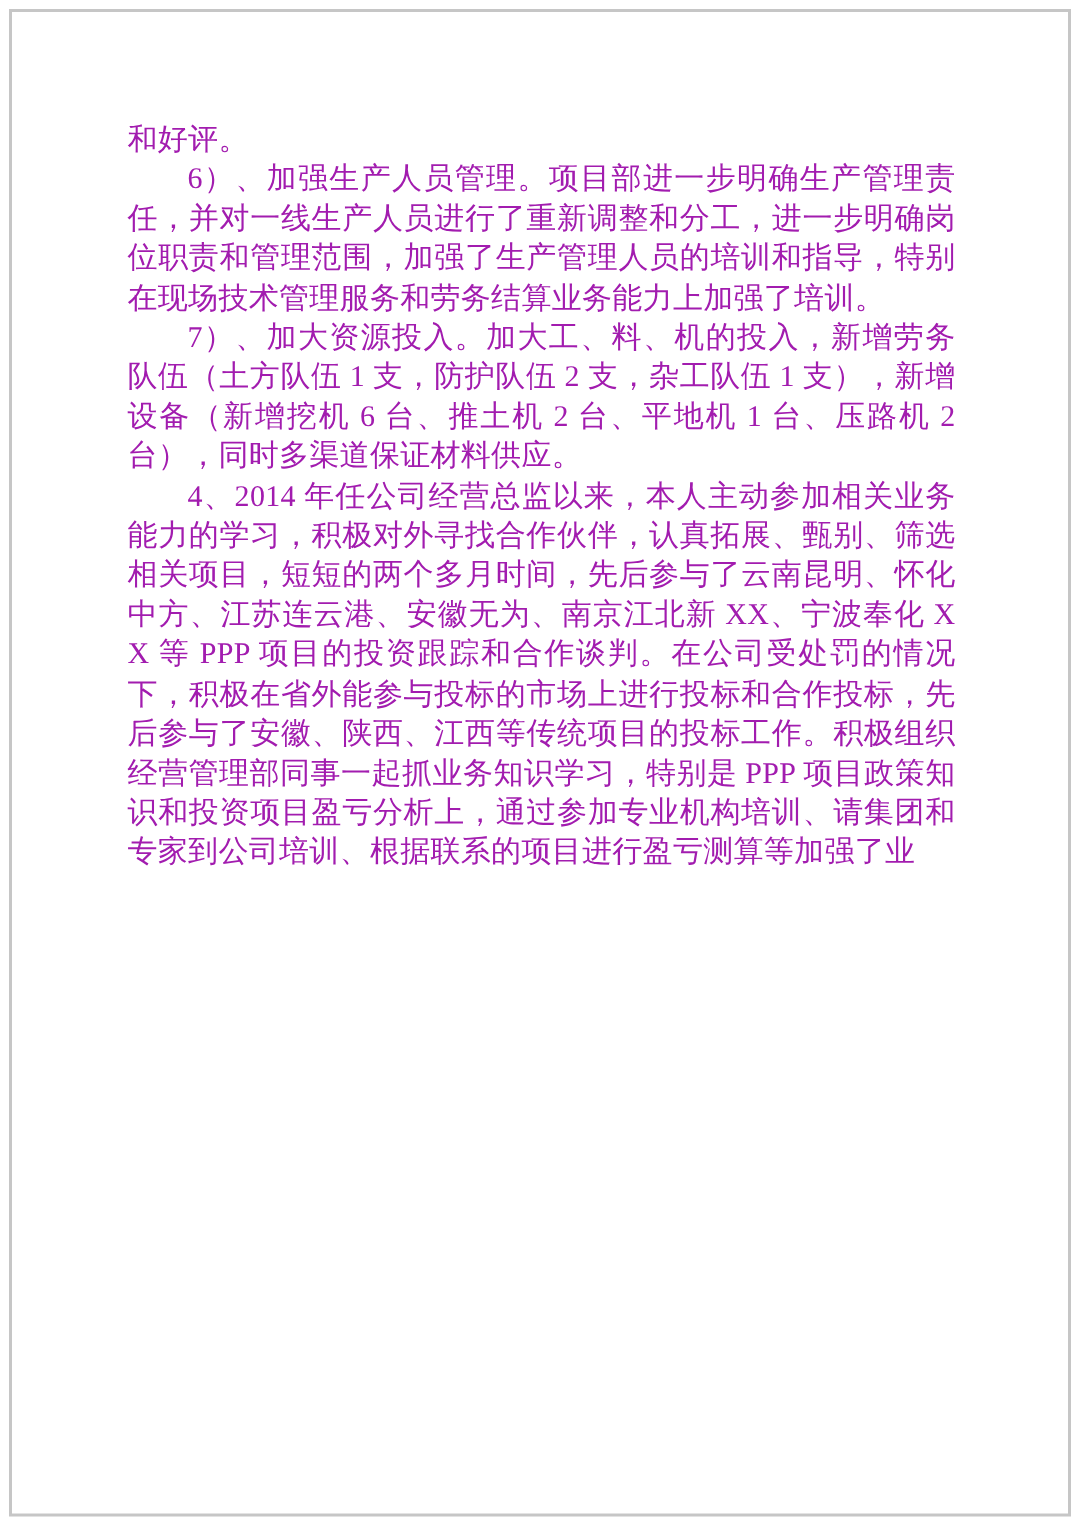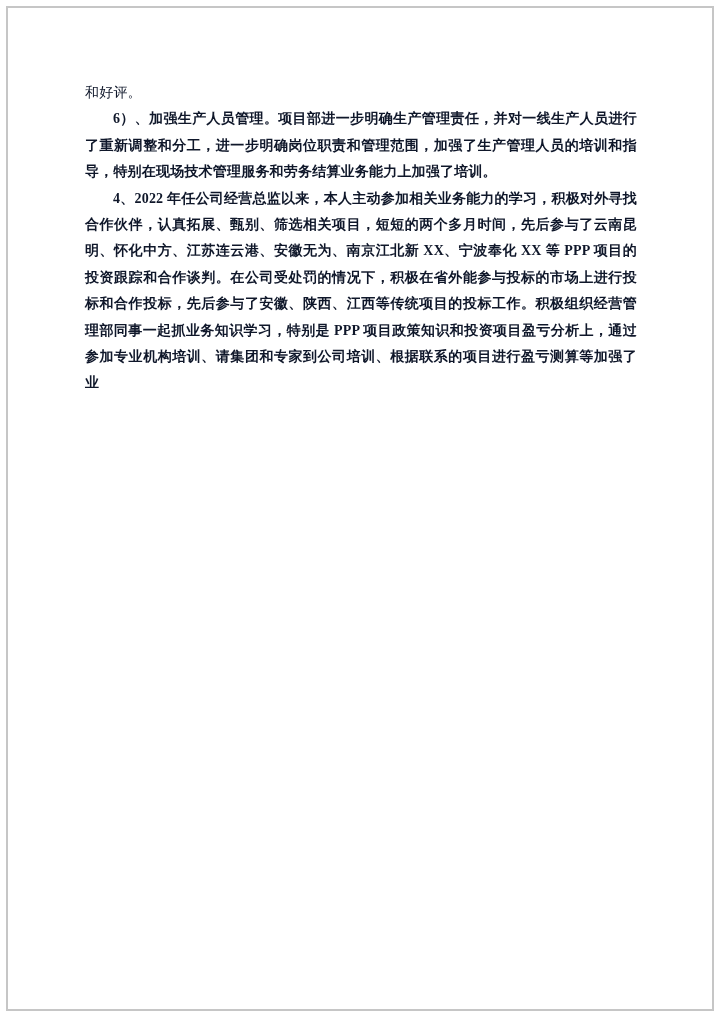--- a/index.html
+++ b/index.html
@@ -20,31 +20,32 @@
   }
   .doc-content {
     position: absolute;
     left: 85px;
     top: 80px;
     width: 552px;
   }
   .para {
     margin: 0;
     padding: 0;
-    font-size: 14px;
+    font-size: 20px;
     line-height: 26.4px;
-    color: #0f172a;
+    color: #a21caf;
     text-align: justify;
     letter-spacing: 0.2px;
     word-break: break-all;
   }
-  .para-indent { text-indent: 2em; font-weight: bold; }
+  .para-indent { text-indent: 2em; }
 </style>
 </head>
 <body>
 
 <div class="page-frame"></div>
 
 <div class="doc-content">
     <p class="para">和好评。</p>
     <p class="para para-indent">6）、加强生产人员管理。项目部进一步明确生产管理责任，并对一线生产人员进行了重新调整和分工，进一步明确岗位职责和管理范围，加强了生产管理人员的培训和指导，特别在现场技术管理服务和劳务结算业务能力上加强了培训。</p>
-    <p class="para para-indent">4、2022 年任公司经营总监以来，本人主动参加相关业务能力的学习，积极对外寻找合作伙伴，认真拓展、甄别、筛选相关项目，短短的两个多月时间，先后参与了云南昆明、怀化中方、江苏连云港、安徽无为、南京江北新 XX、宁波奉化 XX 等 PPP 项目的投资跟踪和合作谈判。在公司受处罚的情况下，积极在省外能参与投标的市场上进行投标和合作投标，先后参与了安徽、陕西、江西等传统项目的投标工作。积极组织经营管理部同事一起抓业务知识学习，特别是 PPP 项目政策知识和投资项目盈亏分析上，通过参加专业机构培训、请集团和专家到公司培训、根据联系的项目进行盈亏测算等加强了业</p>
+    <p class="para para-indent">7）、加大资源投入。加大工、料、机的投入，新增劳务队伍（土方队伍 1 支，防护队伍 2 支，杂工队伍 1 支），新增设备（新增挖机 6 台、推土机 2 台、平地机 1 台、压路机 2 台），同时多渠道保证材料供应。</p>
+    <p class="para para-indent">4、2014 年任公司经营总监以来，本人主动参加相关业务能力的学习，积极对外寻找合作伙伴，认真拓展、甄别、筛选相关项目，短短的两个多月时间，先后参与了云南昆明、怀化中方、江苏连云港、安徽无为、南京江北新 XX、宁波奉化 XX 等 PPP 项目的投资跟踪和合作谈判。在公司受处罚的情况下，积极在省外能参与投标的市场上进行投标和合作投标，先后参与了安徽、陕西、江西等传统项目的投标工作。积极组织经营管理部同事一起抓业务知识学习，特别是 PPP 项目政策知识和投资项目盈亏分析上，通过参加专业机构培训、请集团和专家到公司培训、根据联系的项目进行盈亏测算等加强了业</p>
   </div>
 
 </body></html>

